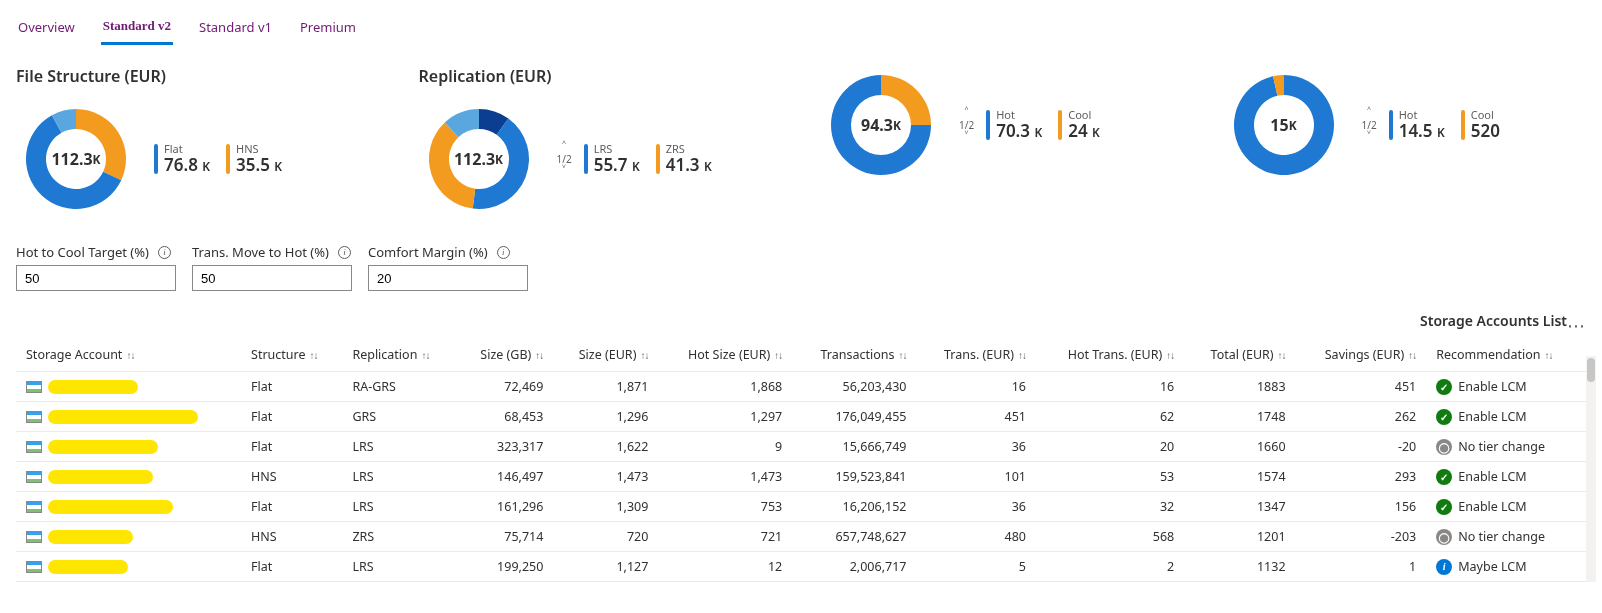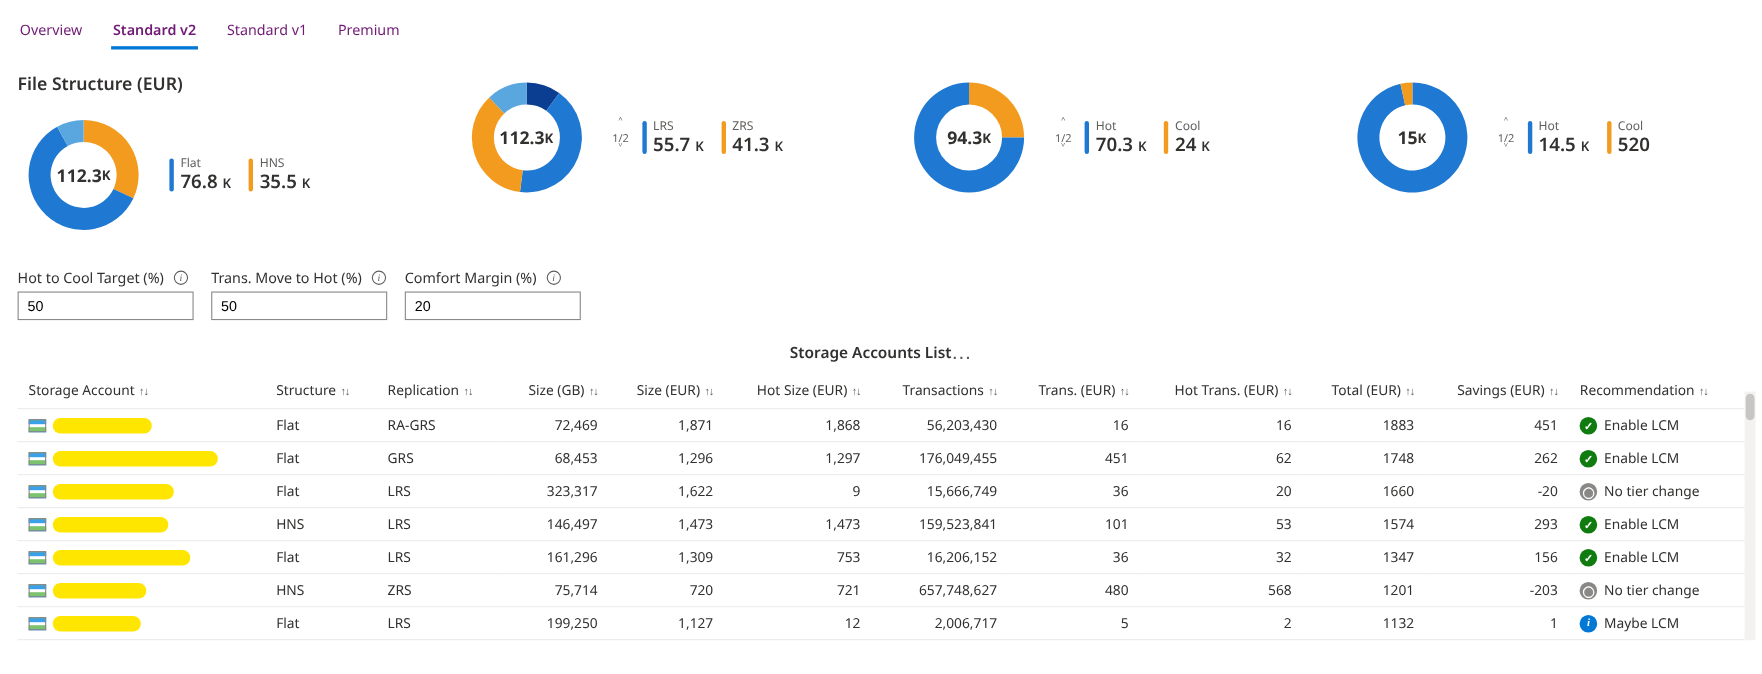--- a/index.html
+++ b/index.html
@@ -14,20 +14,21 @@
   .tabs { display: flex; gap: 24px; border-bottom: 0; margin-bottom: 20px; }
   .tab {
     padding: 6px 2px 6px 2px;
     cursor: pointer;
     color: #701a75;
     border-bottom: 3px solid transparent;
   }
   .tab.active {
     font-weight: 600;
     border-bottom: 3px solid #0078d4;
+    font-family: Liberation Serif, serif;
   }
   .charts-row { display: flex; gap: 40px; margin-bottom: 24px; }
   .chart-block { flex: 1; min-width: 0; }
   .chart-title { font-weight: 600; font-size: 16px; margin-bottom: 12px; }
   .chart-body { display: flex; align-items: center; gap: 18px; }
   .donut-wrap { position: relative; width: 120px; height: 120px; }
   .donut-center {
     position: absolute; inset: 0;
     display: flex; align-items: center; justify-content: center;
     font-weight: 700; font-size: 16px;
@@ -45,21 +46,21 @@
   .inputs-row { display:flex; gap:16px; margin-bottom:20px; }
   .input-block { display:flex; flex-direction:column; gap:4px;}
   .input-label { font-size:13px; color:#323130; display:flex; align-items:center; gap:9px;}
   .info-icon { width:13px;height:13px;border:1px solid #605e5c;border-radius:50%;display:inline-flex;align-items:center;justify-content:center;font-size:9px;color:#605e5c;font-style:italic;font-family:serif;}
   .text-input {
     width:160px; height:26px; padding:2px 8px;
     border:1px solid #8a8886;
     font-size:13px;
   }
   .list-title { font-weight:600; font-size:14px; margin-bottom:8px;}
-  .top-row-wrap { display:flex; align-items:center; justify-content:center;}
+  .top-row-wrap { display:flex; align-items:center; justify-content:flex-end;}
   .more-dots { font-size:18px; color:#605e5c; cursor:pointer; letter-spacing:1px;}
   table { width:100%; border-collapse:collapse; font-size:12.5px;}
   thead th {
     text-align:left; font-weight:400; color:#323130;
     padding:8px 10px; border-bottom:1px solid #edebe9;
     white-space:nowrap;
   }
   thead th.num { text-align:right;}
   .sort-arrows { font-size:10px; color:#605e5c; padding-left:4px; letter-spacing:-1px;}
   tbody td { padding:6px 10px; border-bottom:1px solid #edebe9; white-space:nowrap;}
@@ -129,20 +130,21 @@
       <div class="legend-text">
         <span class="legend-label">HNS</span>
         <span class="legend-val">35.5 <span class="unit">K</span></span>
       </div>
     </div>
           </div>
       </div>
     </div>
     </div>
     <div class="chart-block">
+    <div class="chart-title">Replication (EUR)</div>
     <div class="chart-body">
       <div class="donut-wrap">
         <svg width="120" height="120" viewBox="0 0 120 120">
             <path d="M 60 10 A 50 50 0 0 1 89.38926261462366 19.54915028125263 L 77.6335575687742 35.729490168751575 A 30 30 0 0 0 60 30 Z" fill="#0b3e91"></path>
             <path d="M 89.38926261462366 19.54915028125263 A 50 50 0 0 1 53.733338321784785 109.60573506572389 L 56.24000299307087 89.76344103943433 A 30 30 0 0 0 77.6335575687742 35.729490168751575 Z" fill="#1f78d1"></path>
             <path d="M 53.733338321784785 109.60573506572389 A 50 50 0 0 1 25.772644703565554 23.55156862892943 L 39.463586822139334 38.130941177357656 A 30 30 0 0 0 56.24000299307087 89.76344103943433 Z" fill="#f39b1e"></path>
             <path d="M 25.772644703565554 23.55156862892943 A 50 50 0 0 1 59.99999999999999 10 L 59.99999999999999 30 A 30 30 0 0 0 39.463586822139334 38.130941177357656 Z" fill="#5aa7e0"></path>
           </svg>
         <div class="donut-center">112.3<span style="font-size:12px">K</span></div>
       </div>

